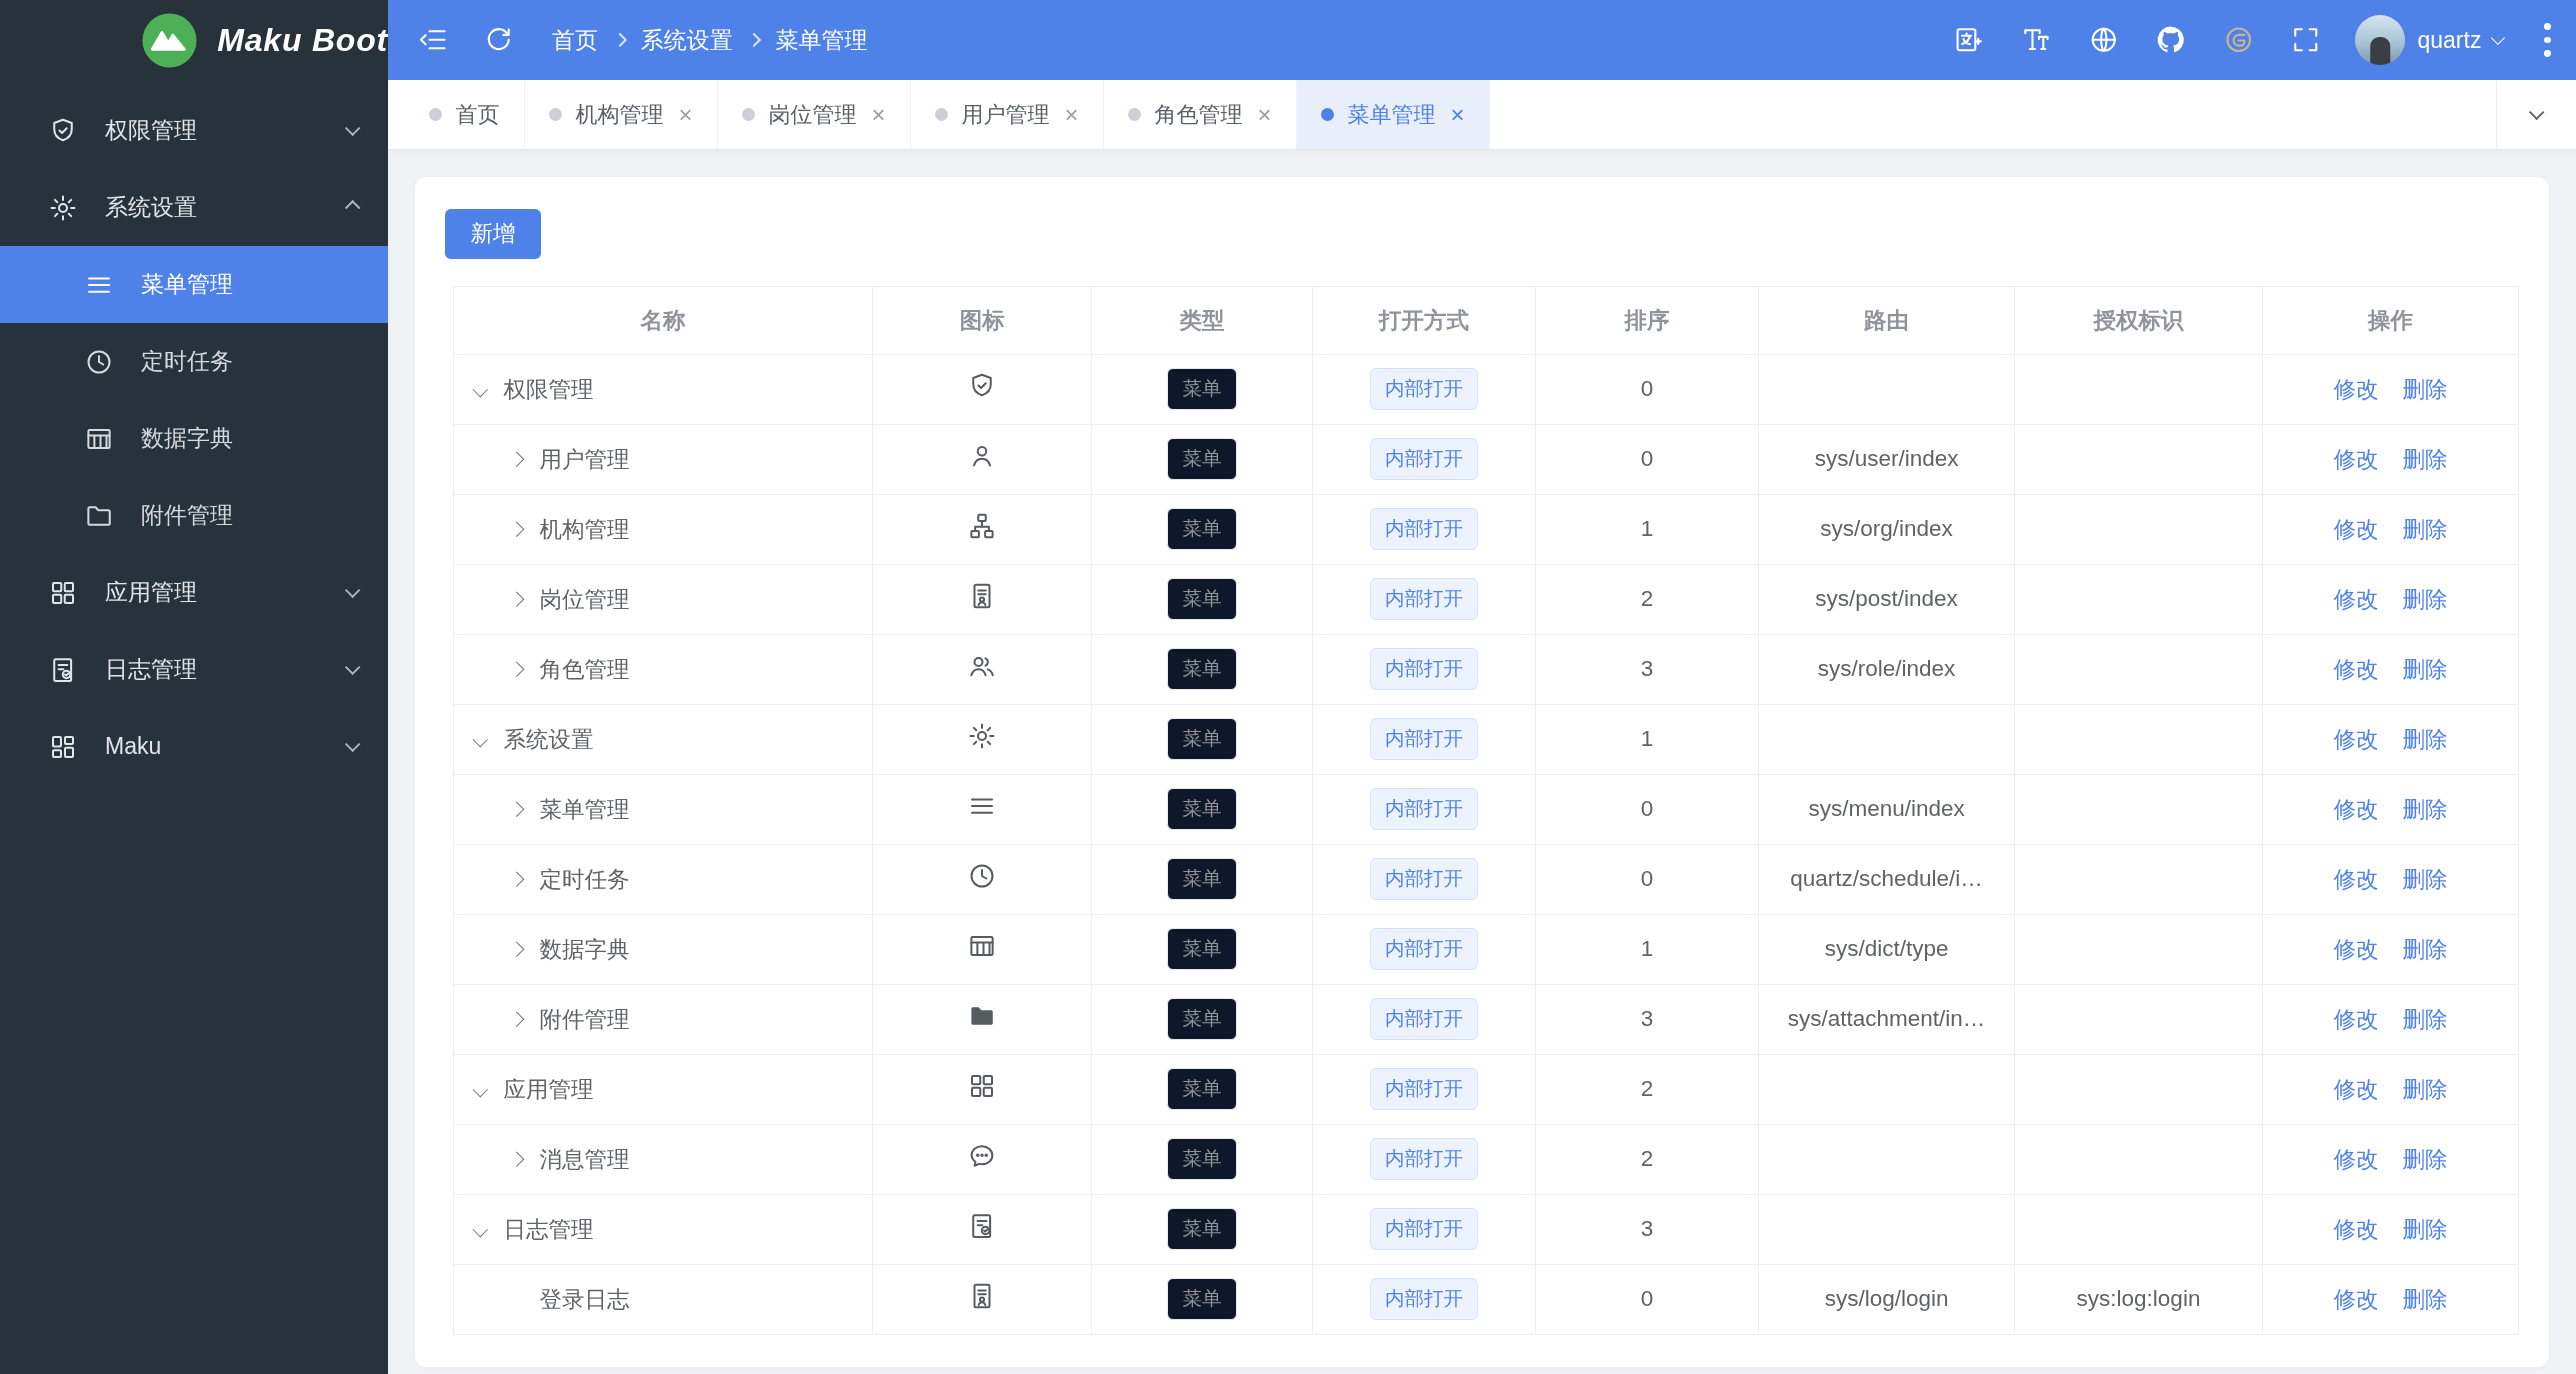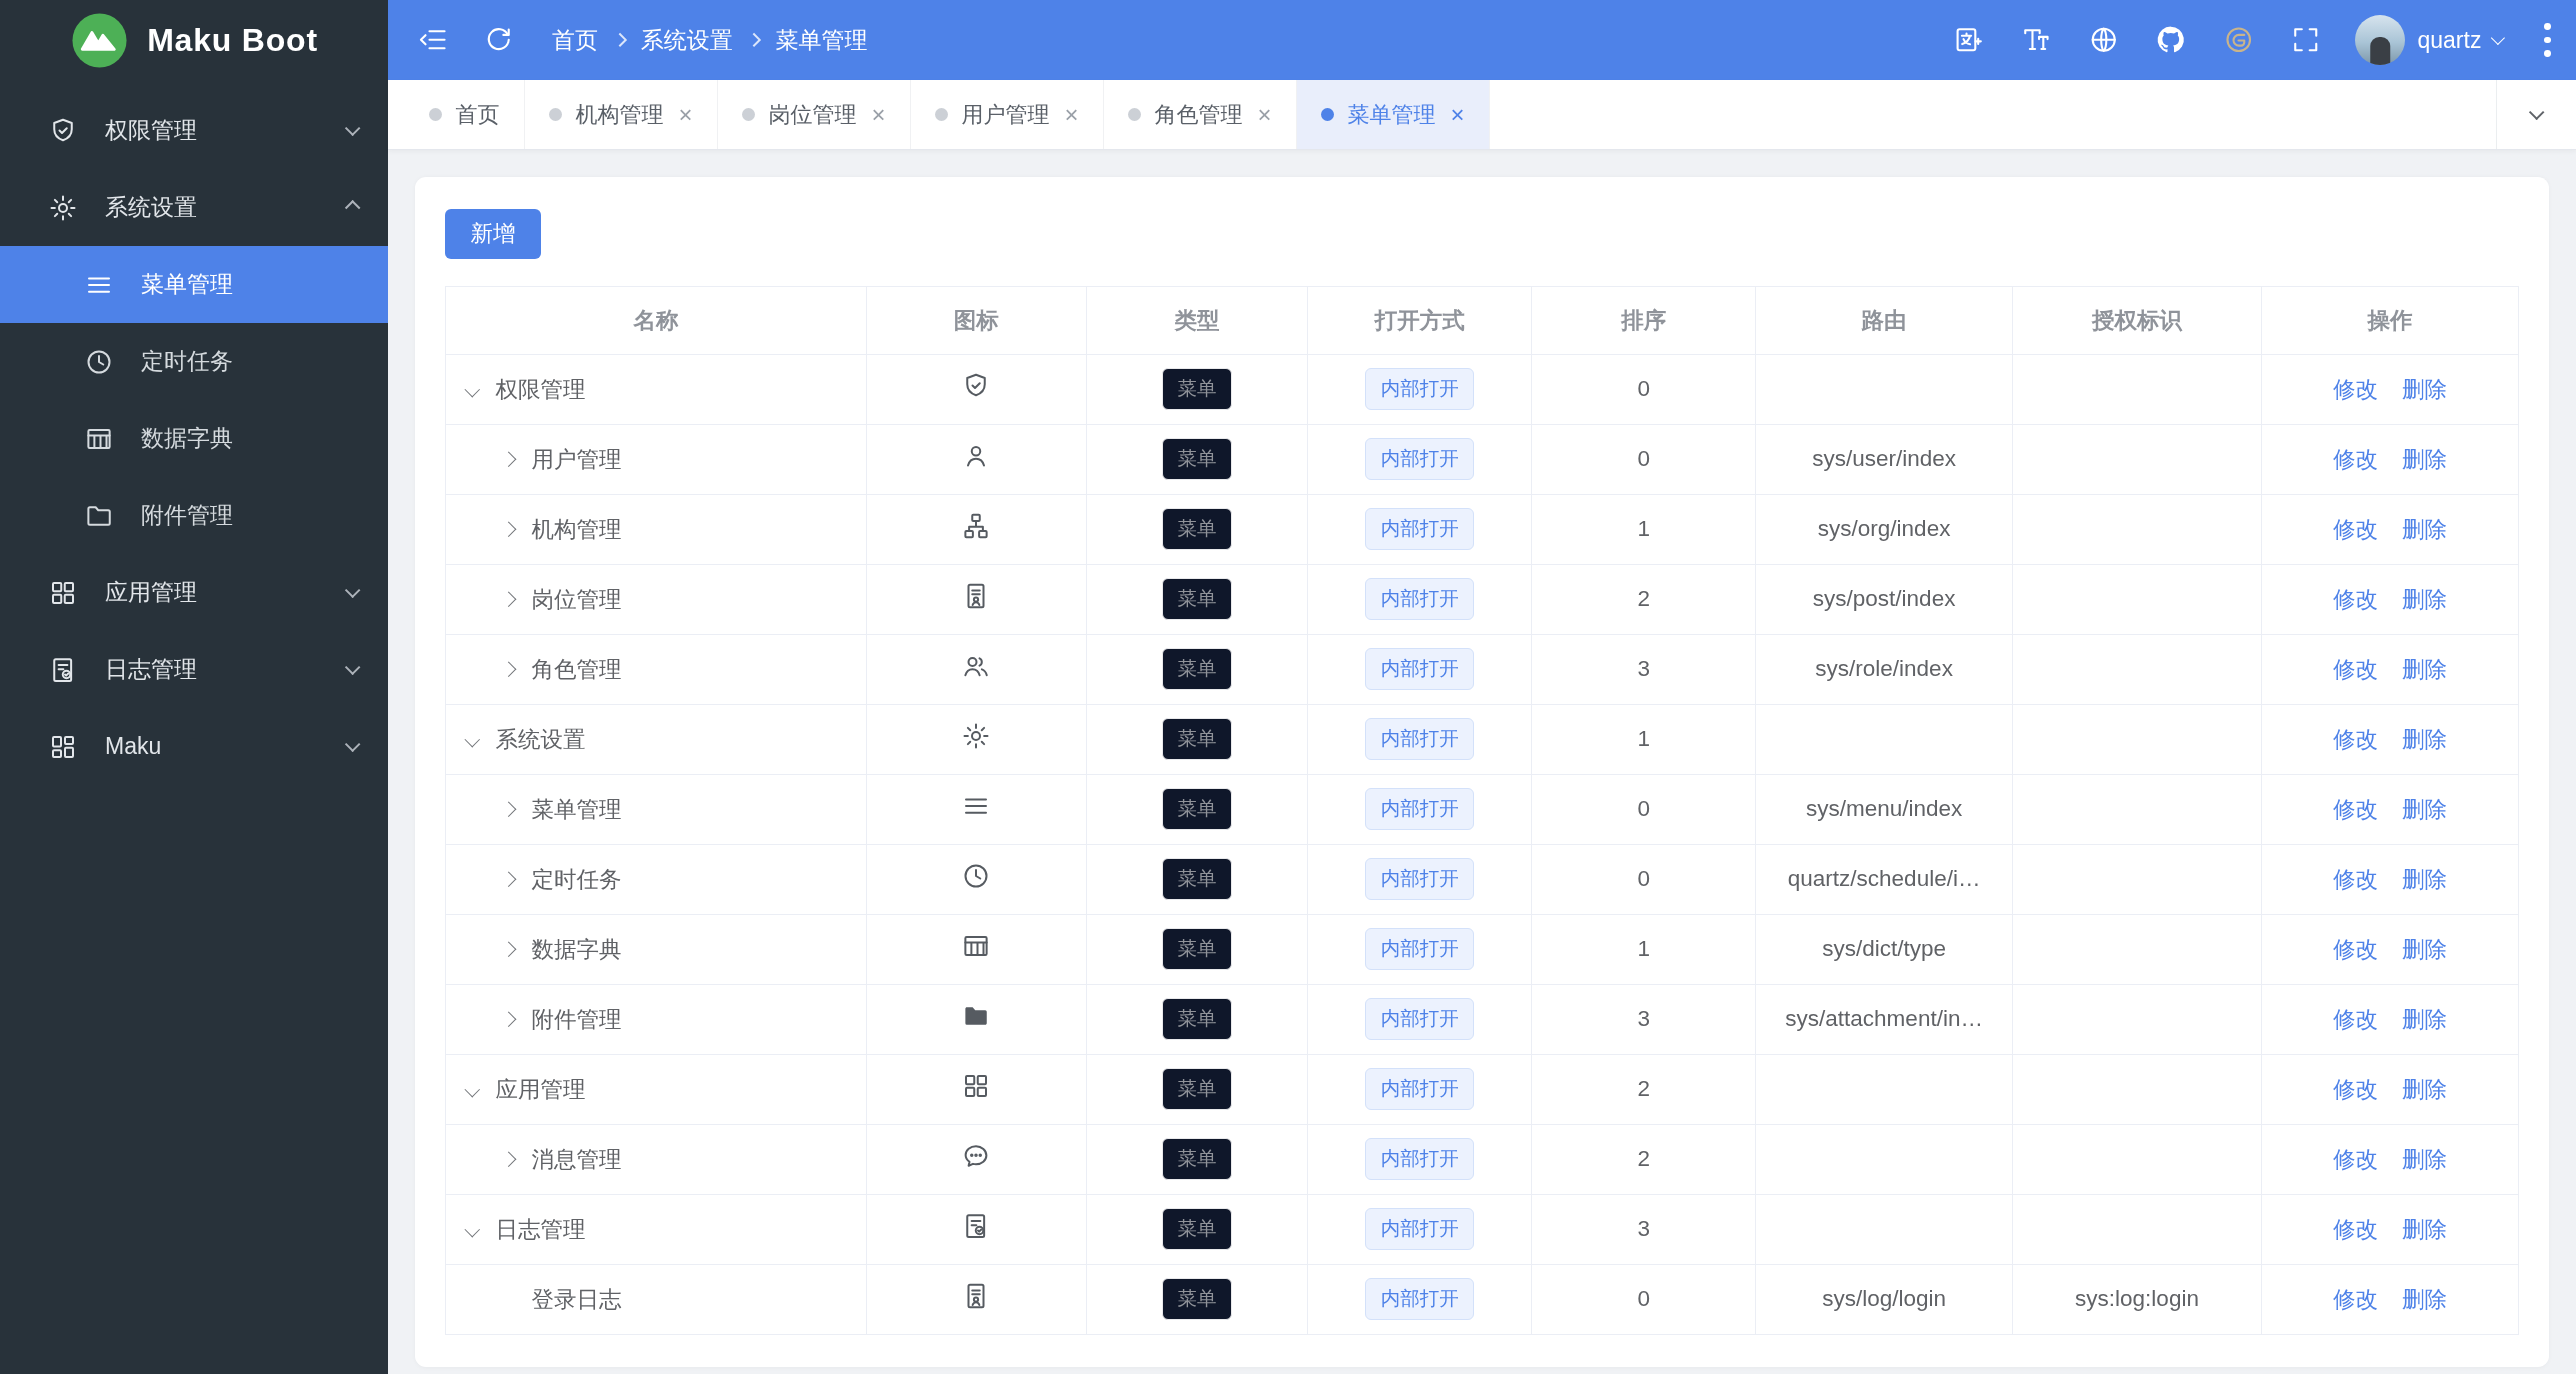--- a/index.html
+++ b/index.html
@@ -5,21 +5,21 @@
   * { box-sizing: border-box; margin: 0; padding: 0; }
   html, body { width: 2576px; height: 1374px; overflow: hidden; }
   body {
     font-family: "Liberation Sans", "DejaVu Sans", sans-serif;
     color: #606266; background: #f0f2f5; font-size: 22.5px;
   }
   .app { display: flex; width: 100%; height: 100%; }
 
   
   .sidebar { width: 388px; flex-shrink: 0; background: #28323a; color: #dde1e6; display: flex; flex-direction: column; }
-  .logo { height: 80px; display: flex; align-items: center; justify-content: center; gap: 18px; cursor: pointer; }
+  .logo { height: 80px; display: flex; align-items: center; justify-content: flex-end; gap: 18px; cursor: pointer; font-style: italic; }
   .logo svg.badge { width: 59px; height: 59px; }
   .logo-title { font-size: 32px; font-weight: 700; color: #fff; letter-spacing: 0.8px; }
   .nav { padding-top: 12px; overflow: hidden; }
   .nav-item { height: 77px; display: flex; align-items: center; padding: 0 30px 0 48px; font-size: 23px; cursor: pointer; color: #e2e6ea; }
   .nav-item .nicon { width: 30px; height: 30px; margin-right: 27px; flex-shrink: 0; display: flex; }
   .nav-item .nicon svg { width: 100%; height: 100%; }
   .nav-item .grow { flex: 1; white-space: nowrap; overflow: hidden; }
   .nav-sub .nav-item { padding-left: 84px; color: #d5dade; }
   .nav-item.active { background: var(--primary); color: #fff; }
   .chev { width: 11.3px; height: 11.3px; border-right: 2.3px solid #adb3ba; border-bottom: 2.3px solid #adb3ba; display: inline-block; flex-shrink: 0; }
@@ -56,21 +56,21 @@
   .tab.active { background: #e9eefb; color: var(--primary); }
   .tab.active .dot { background: var(--primary); }
   .tab.active .close { color: var(--primary); }
   .tab-overflow { margin-left: auto; width: 80px; border-left: 0.8px solid #ebeef0; display: flex; align-items: center; justify-content: center; cursor: pointer; background: #fff; }
   .tab-overflow .chev { border-color: #5f6368; }
 
   
   .content { flex: 1; min-height: 0; padding: 27px 27px 7.5px; }
   .card { background: #fff; border-radius: 11px; height: 100%; padding: 31.5px 30px; box-shadow: 0 0.8px 4.5px rgba(0,0,0,.04); }
   .btn-primary { background: var(--primary); color: #fff; font-size: 22.5px; height: 50px; padding: 0 25.5px; border: none; border-radius: 6px; cursor: pointer; font-family: inherit; }
-  .table-wrap { margin-top: 27px; }
+  .table-wrap { margin-top: 27px; margin-left: 8px; }
   table { width: 100%; border-collapse: collapse; table-layout: fixed; font-size: 22.5px; color: #606266; }
   th, td { border: 0.8px solid #ebeef5; padding: 0 12px; text-align: center; overflow: hidden; white-space: nowrap; text-overflow: ellipsis; }
   th { height: 68px; color: #8f939a; font-weight: 700; font-size: 22.5px; }
   td { height: 70px; }
   .name-cell { display: flex; align-items: center; gap: 18px; text-align: left; }
   .name-cell.lvl1 { padding-left: 9px; }
   .name-cell.lvl2 { padding-left: 45px; }
   .row-chev { width: 10.5px; height: 10.5px; border-right: 1.9px solid #73767a; border-bottom: 1.9px solid #73767a; flex-shrink: 0; cursor: pointer; }
   .row-chev.down { transform: rotate(45deg); }
   .row-chev.right { transform: rotate(-45deg); }

